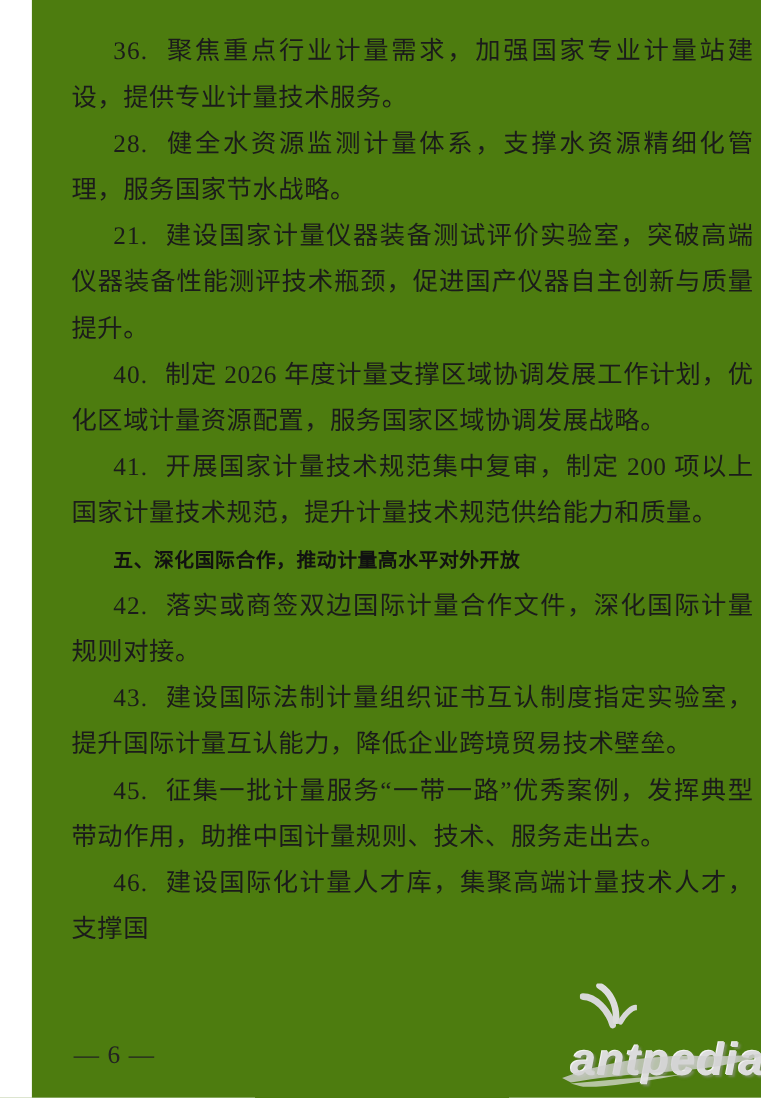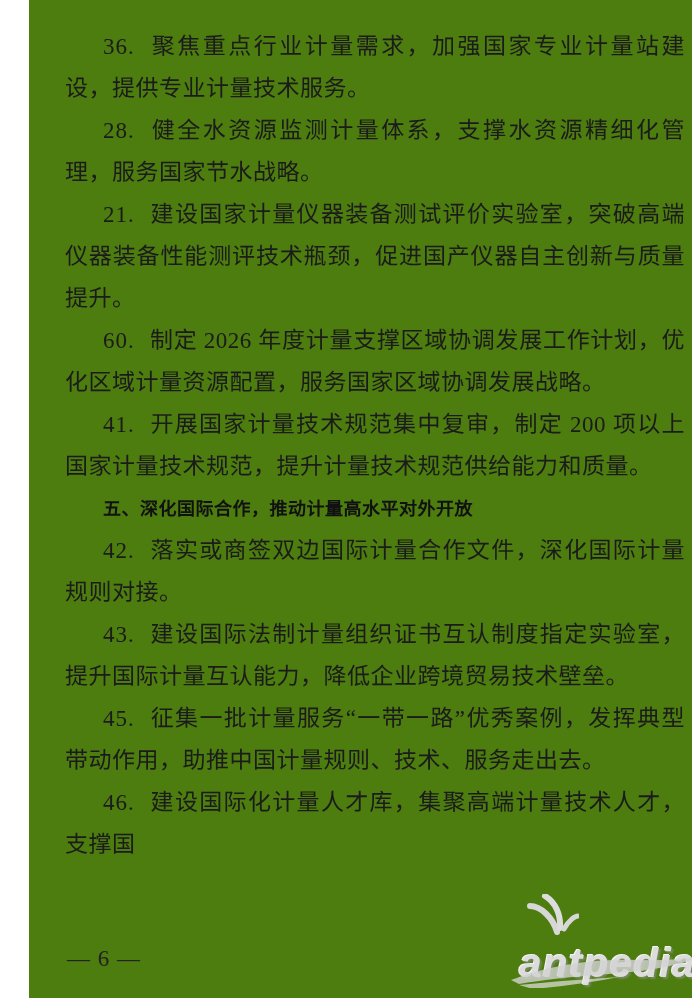--- a/index.html
+++ b/index.html
@@ -100,21 +100,21 @@
 
   <div class="content">
 
     <p class="item"><span class="item-num">36.</span><span>聚焦重点行业计量需求，加强国家专业计量站建设，提供专业计量技术服务。</span></p>
 
 
     <p class="item"><span class="item-num">28.</span><span>健全水资源监测计量体系，支撑水资源精细化管理，服务国家节水战略。</span></p>
 
     <p class="item"><span class="item-num">21.</span><span>建设国家计量仪器装备测试评价实验室，突破高端仪器装备性能测评技术瓶颈，促进国产仪器自主创新与质量提升。</span></p>
 
-    <p class="item"><span class="item-num">60.</span><span>制定 2026 年度计量支撑区域协调发展工作计划，优化区域计量资源配置，服务国家区域协调发展战略。</span></p>
+    <p class="item"><span class="item-num">40.</span><span>制定 2026 年度计量支撑区域协调发展工作计划，优化区域计量资源配置，服务国家区域协调发展战略。</span></p>
 
     <p class="item"><span class="item-num">41.</span><span>开展国家计量技术规范集中复审，制定 200 项以上国家计量技术规范，提升计量技术规范供给能力和质量。</span></p>
 
     <h2 class="section-header">五、深化国际合作，推动计量高水平对外开放</h2>
 
     <p class="item"><span class="item-num">42.</span><span>落实或商签双边国际计量合作文件，深化国际计量规则对接。</span></p>
 
     <p class="item"><span class="item-num">43.</span><span>建设国际法制计量组织证书互认制度指定实验室，提升国际计量互认能力，降低企业跨境贸易技术壁垒。</span></p>
 
 

